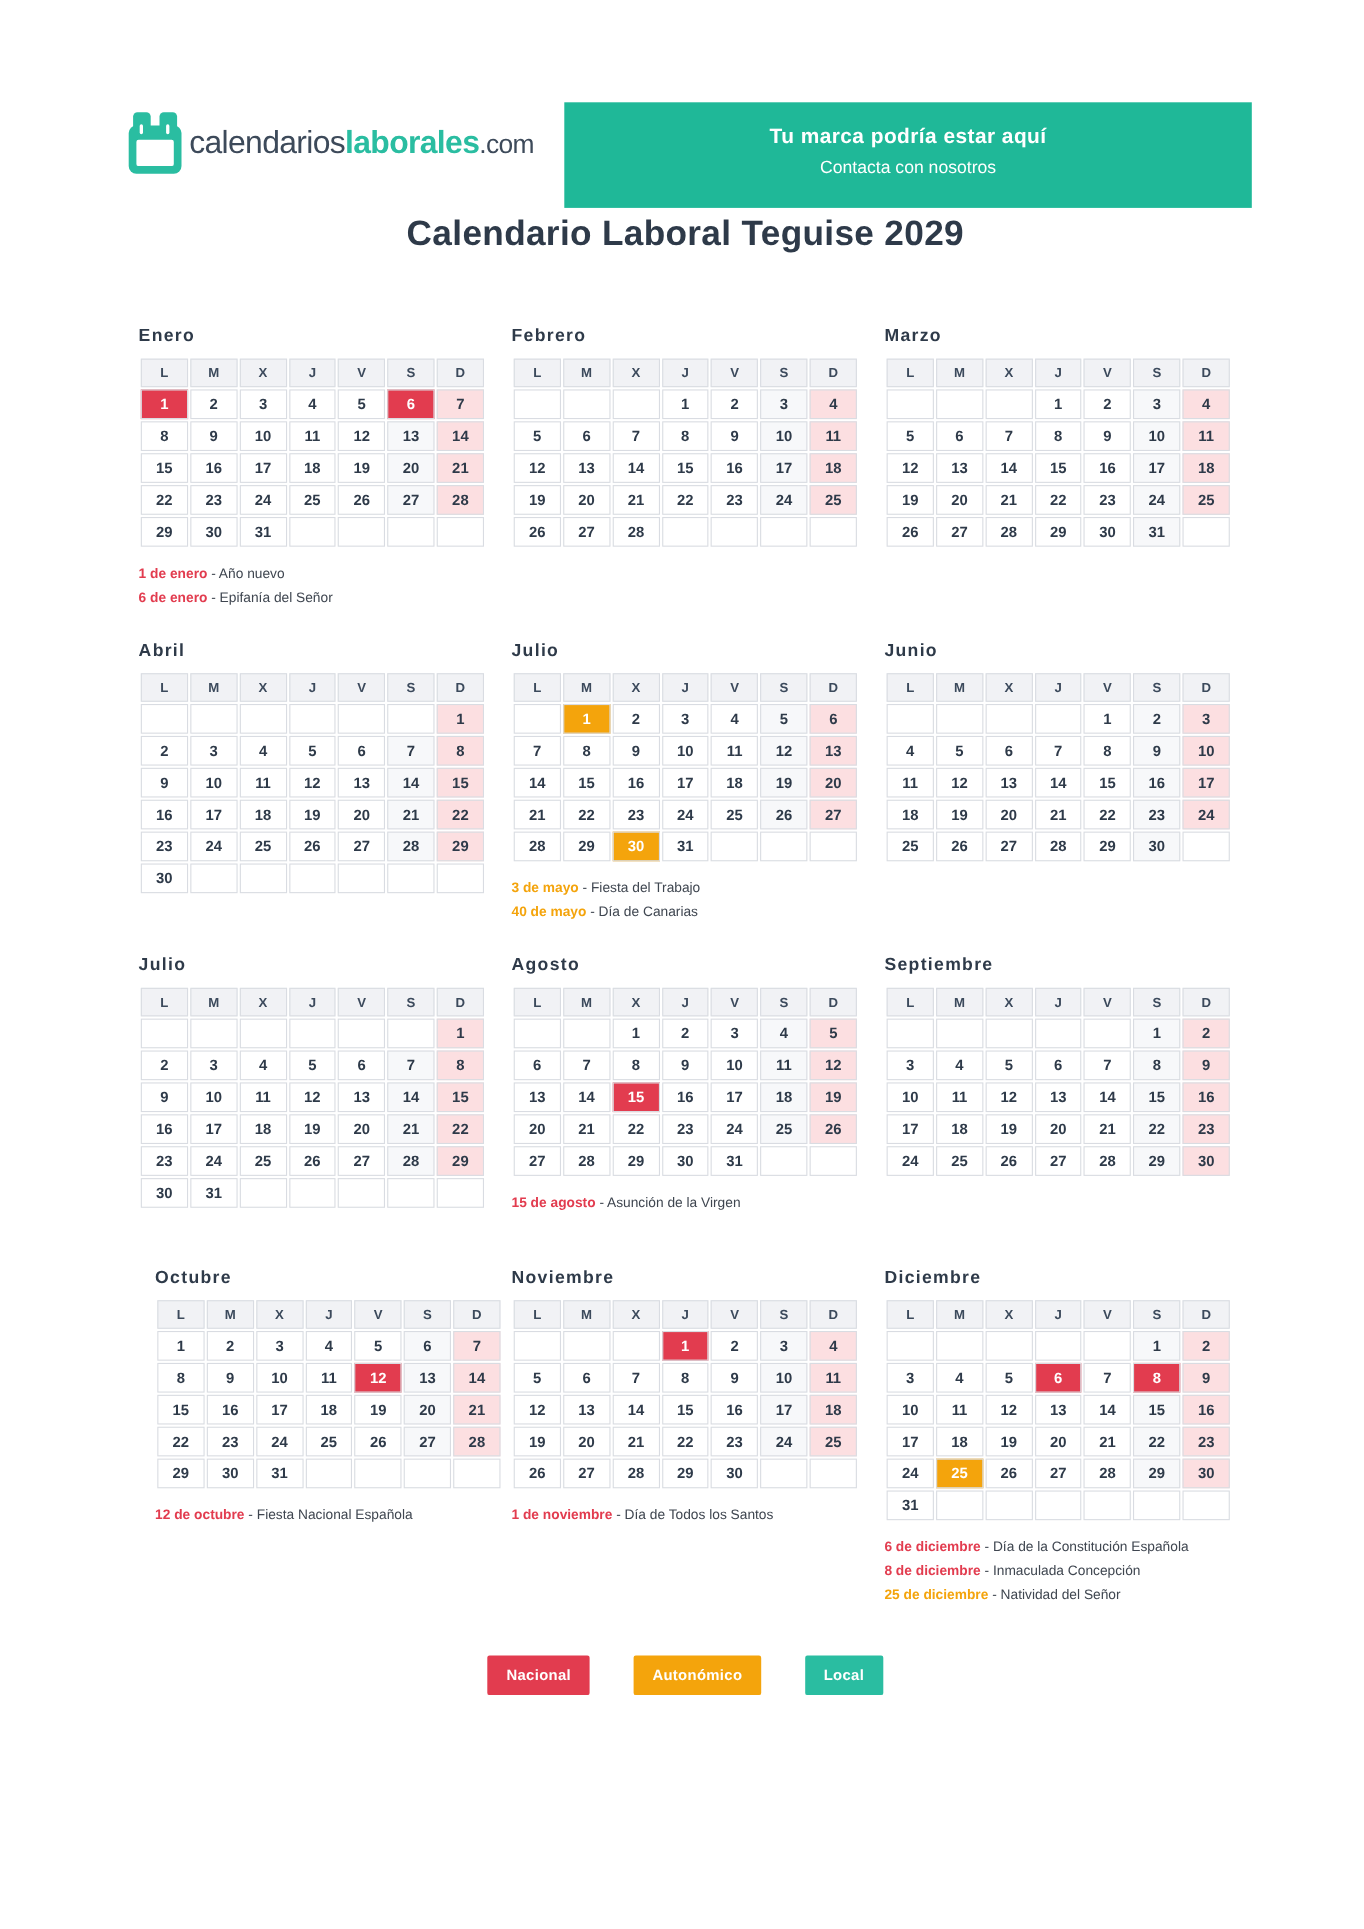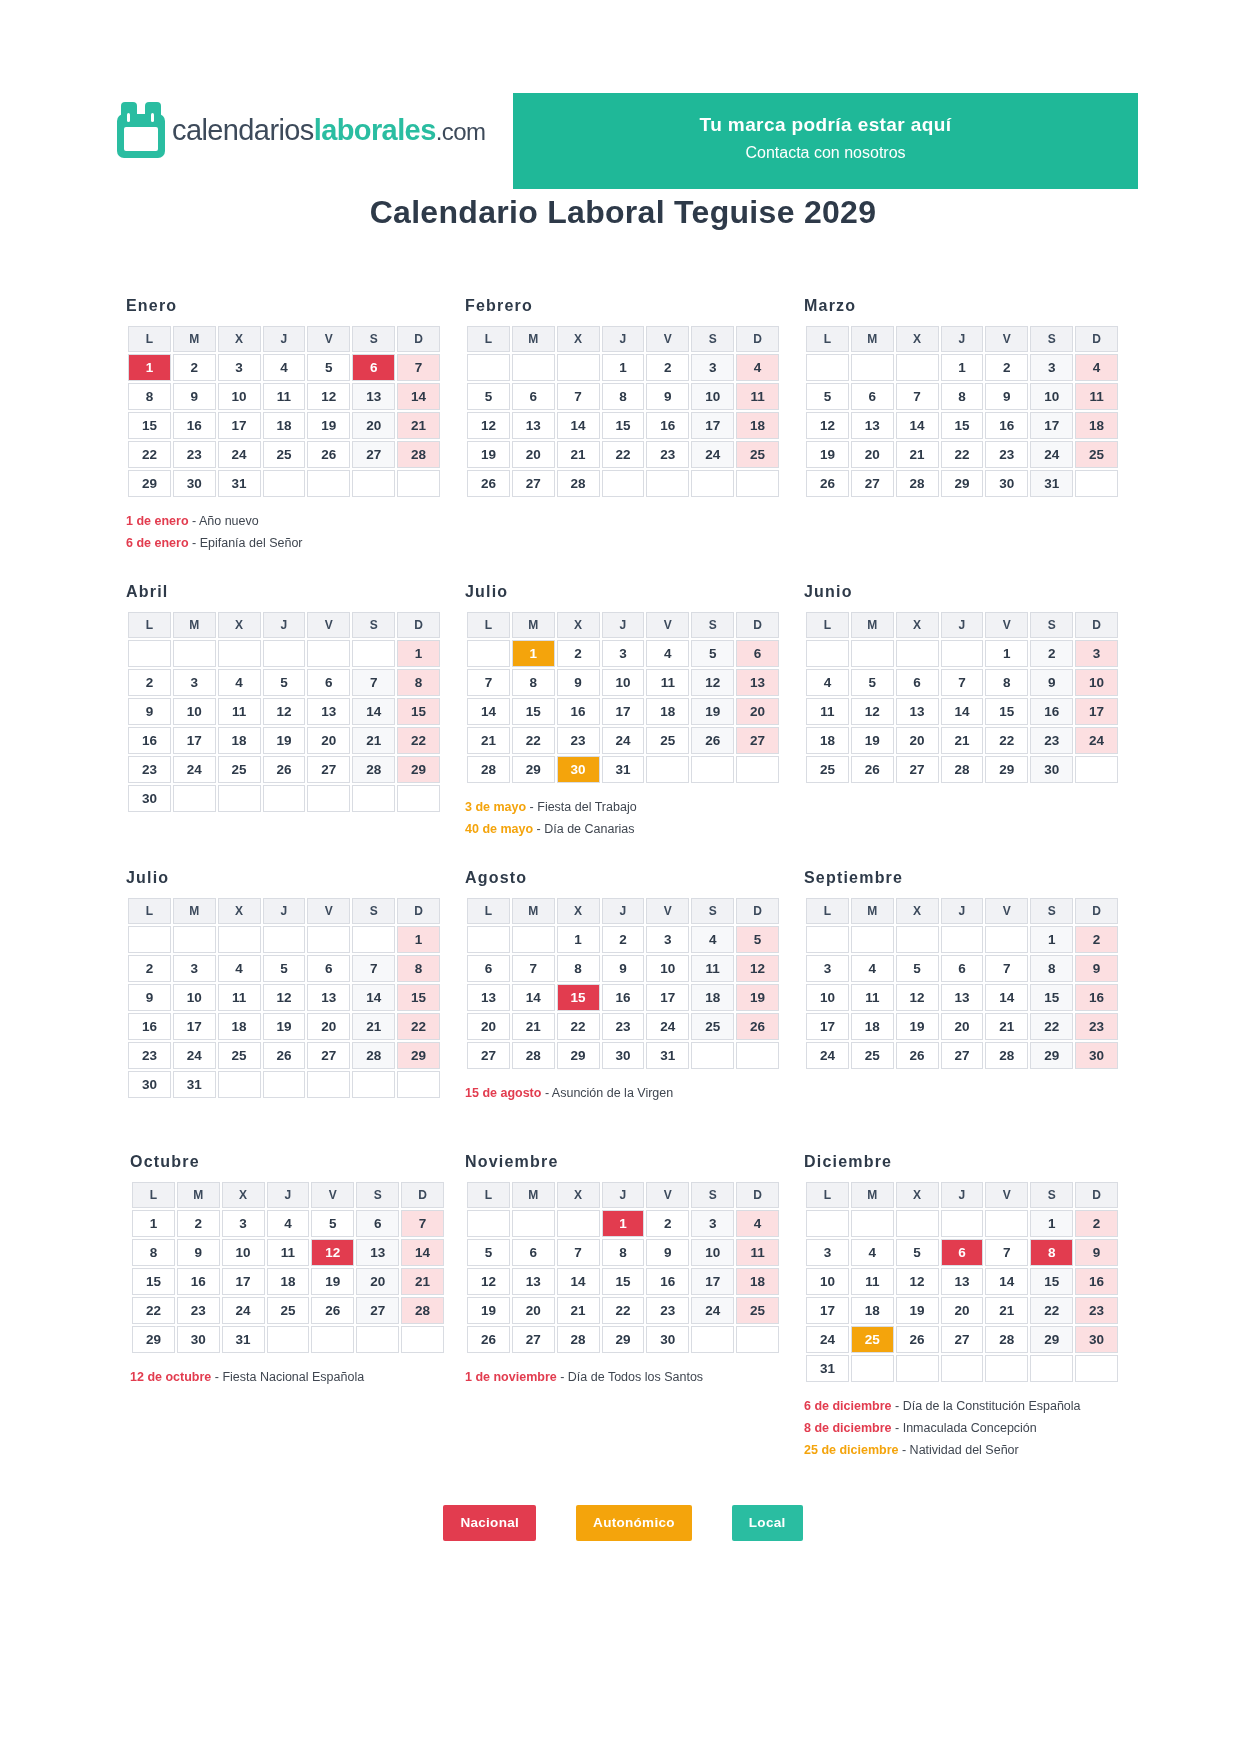--- a/index.html
+++ b/index.html
@@ -675,21 +675,21 @@
               <td>25</td>
               <td>26</td>
               <td>27</td>
               <td>28</td>
               <td class="sat">29</td>
               <td class="sun">30</td>
             </tr>
           </tbody>
         </table>
       </div>
-      <div class="month" style="left: 4px; top: 856px;">
+      <div class="month" style="left: 15px; top: 856px;">
         <h2 class="month-title">Octubre</h2>
         <table class="cal">
           <thead>
             <tr>
               <th>L</th>
               <th>M</th>
               <th>X</th>
               <th>J</th>
               <th>V</th>
               <th>S</th>

